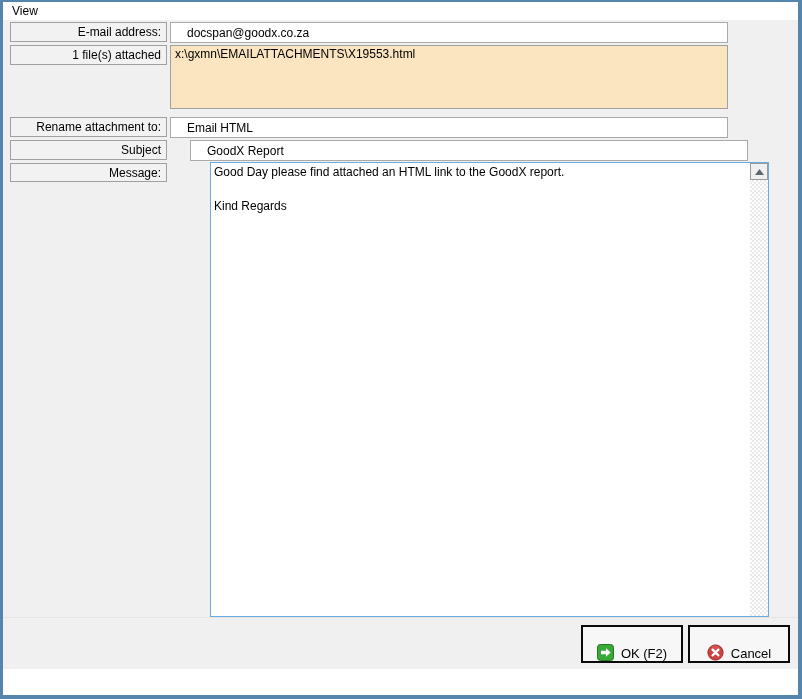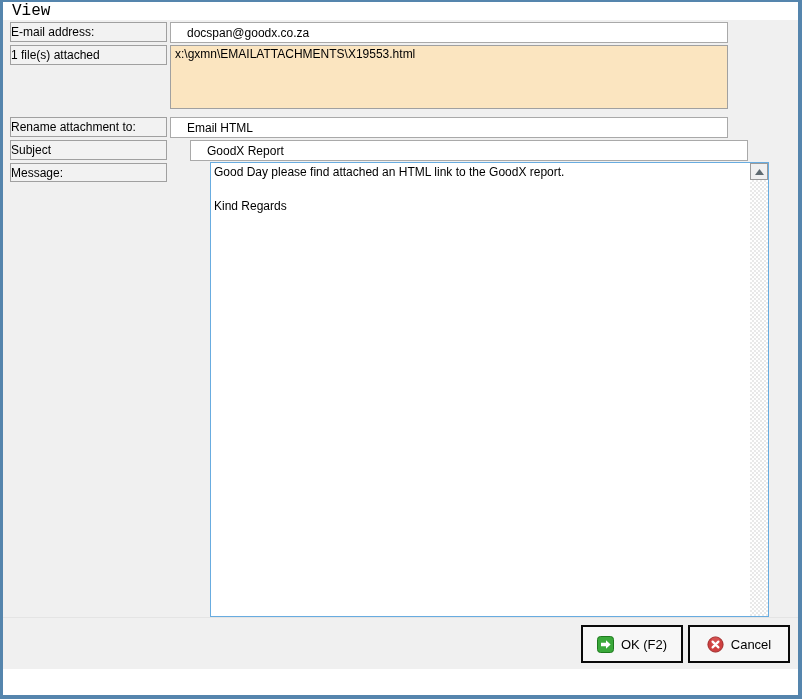--- a/index.html
+++ b/index.html
@@ -17,29 +17,29 @@
   .titlebar { height: 26px; background: #fff; display: flex; align-items: center; }
   .app-icon { width: 16px; height: 16px; margin-left: 9px; display: inline-flex; }
   .title-text { margin-left: 7px; font-size: 12px; }
   .win-controls { margin-left: auto; display: flex; height: 100%; }
   .win-btn { width: 46px; height: 100%; display: flex; align-items: center; justify-content: center; cursor: default; }
   .glyph-min { width: 10px; height: 1px; background: #222; display: block; }
   .glyph-max { width: 9px; height: 9px; border: 1px solid #222; display: block; }
 
   
   .menubar { height: 18px; background: #fff; display: flex; align-items: center; }
-  .menu-item { padding: 0 6px 0 9px; font-size: 16px; font-family: Liberation Mono, monospace; }
+  .menu-item { padding: 0 6px 0 9px; font-size: 12px; }
 
   
   .content { position: relative; background: #f0f0f0; height: 649px; }
 
   .flabel {
     position: absolute; left: 7px; width: 157px; height: 20px;
     background: #f2f2f2; border: 1px solid #a0a0a0;
-    line-height: 18px; font-size: 12px;
+    text-align: right; padding-right: 5px; line-height: 18px; font-size: 12px;
   }
   .finput {
     position: absolute; left: 167px; width: 558px; height: 21px;
     border: 1px solid #a9a9a9; background: #fff;
     font-family: inherit; font-size: 12px; padding: 0 16px; color: #000; outline: none;
   }
   .attachbox {
     position: absolute; left: 167px; top: 25px; width: 558px; height: 64px;
     background: #fbe5c0; border: 1px solid #a0a0a0;
     font-size: 12px; padding: 1px 4px; white-space: pre-wrap; overflow: hidden;
@@ -68,21 +68,21 @@
   }
 
   
   .buttonbar {
     position: absolute; left: 0; right: 0; bottom: 0; height: 52px;
     background: #f0f0f0; border-top: 1px solid #e4e4e4;
   }
   .btn {
     position: absolute; top: 7px; height: 38px; width: 102px;
     background: #f7f7f7; border: 2px solid #0a0a0a;
-    display: flex; align-items: center; justify-content: center; gap: 7px;
+    display: flex; align-items: flex-end; justify-content: center; gap: 7px;
     font-family: inherit; font-size: 13px; color: #000; cursor: pointer;
   }
   .btn-ok { right: 115px; }
   .btn-cancel { right: 8px; }
 </style>
 </head>
 <body>
 
 <div class="window">
 

